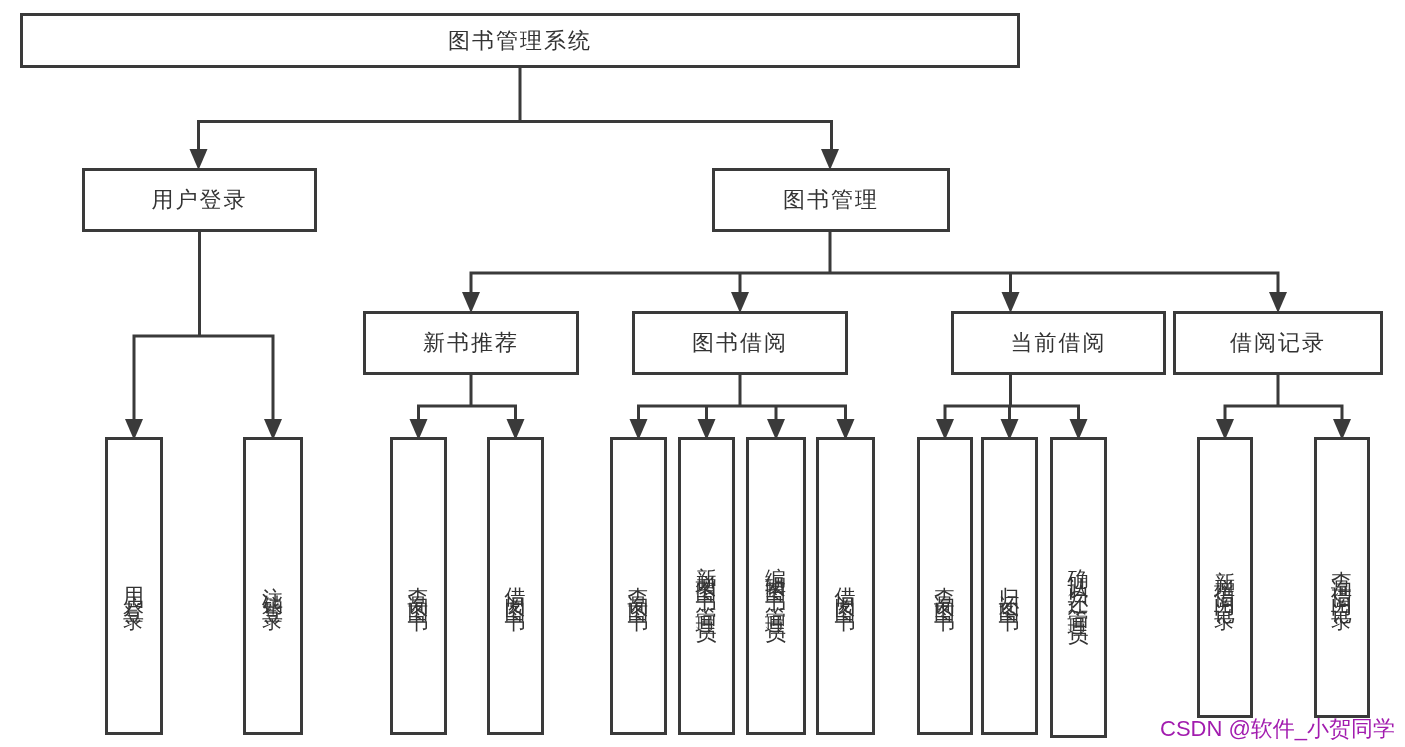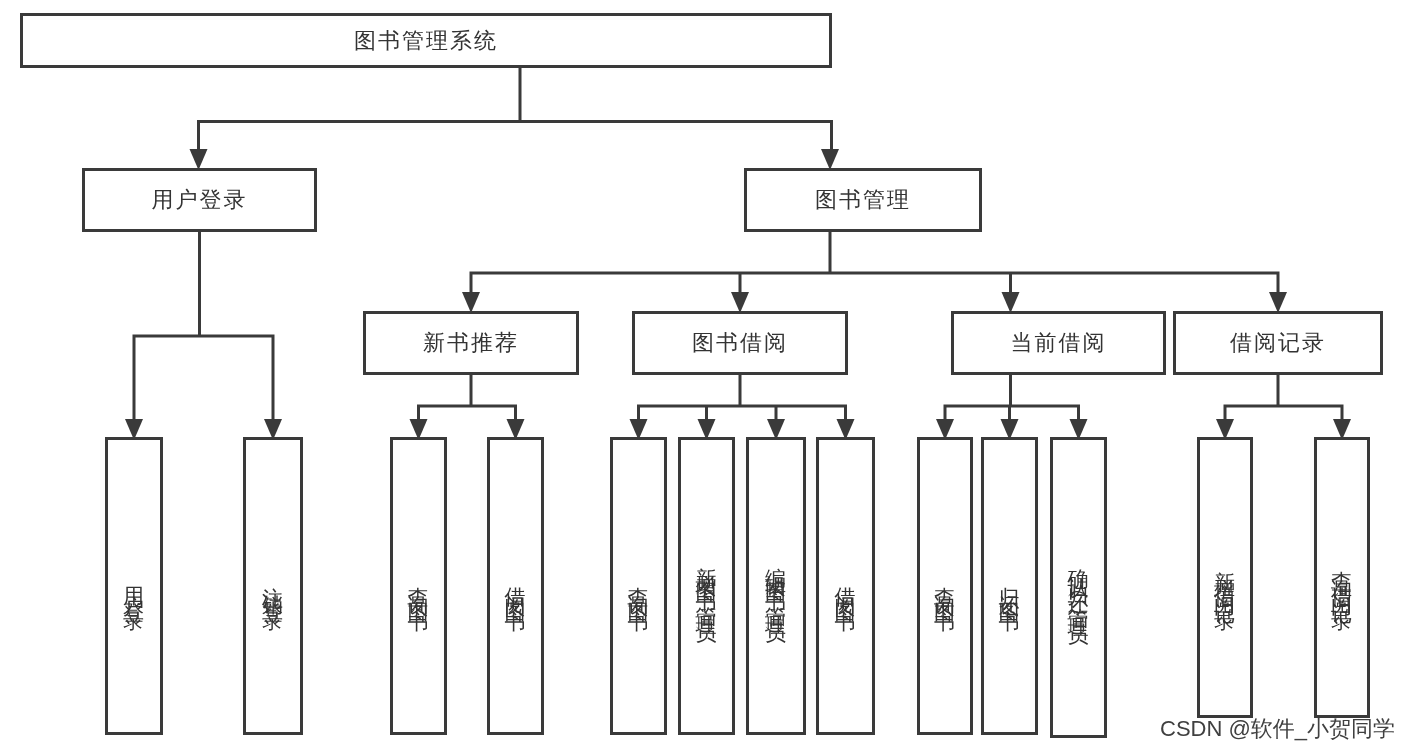--- a/index.html
+++ b/index.html
@@ -41,21 +41,21 @@
     letter-spacing: 8px;
     line-height: 1;
     white-space: nowrap;
   }
   .watermark {
     position: absolute;
     left: 1160px;
     top: 714px;
     z-index: 5;
     font-size: 22px;
-    color: #404040;
+    color: #a21caf;
     text-shadow: 1px 1px 0 rgba(255,255,255,0.65);
     white-space: nowrap;
   }
 </style>
 </head>
 <body>
 
 <div class="stage">
 
   <svg class="connector-layer" viewBox="0 0 1405 747" xmlns="http://www.w3.org/2000/svg">
@@ -84,24 +84,24 @@
       <polygon points="767,419 785,419 776,440"></polygon>
       <polygon points="836.5,419 854.5,419 845.5,440"></polygon>
       <polygon points="936,419 954,419 945,440"></polygon>
       <polygon points="1000.5,419 1018.5,419 1009.5,440"></polygon>
       <polygon points="1069.5,419 1087.5,419 1078.5,440"></polygon>
       <polygon points="1216,419 1234,419 1225,440"></polygon>
       <polygon points="1333,419 1351,419 1342,440"></polygon>
     </g>
   </svg>
 
-  <div class="node" style="left:20px;top:13px;width:812px;height:55px;">图书管理系统</div>
+  <div class="node" style="left:20px;top:13px;width:1000px;height:55px;">图书管理系统</div>
 
   <div class="node" style="left:82px;top:168px;width:235px;height:64px;">用户登录</div>
-  <div class="node" style="left:712px;top:168px;width:238px;height:64px;margin-left:32px;">图书管理</div>
+  <div class="node" style="left:712px;top:168px;width:238px;height:64px;">图书管理</div>
 
   <div class="node" style="left:363px;top:311px;width:216px;height:64px;">新书推荐</div>
   <div class="node" style="left:632px;top:311px;width:216px;height:64px;">图书借阅</div>
   <div class="node" style="left:903px;top:311px;width:215px;height:64px;margin-left:48px;">当前借阅</div>
   <div class="node" style="left:1173px;top:311px;width:210px;height:64px;">借阅记录</div>
 
   <div class="node leaf" style="left:105px;top:437px;width:58px;height:298px;">
     <span class="vtext">用户登录</span>
   </div>
   <div class="node leaf" style="left:243px;top:437px;width:60px;height:298px;">

